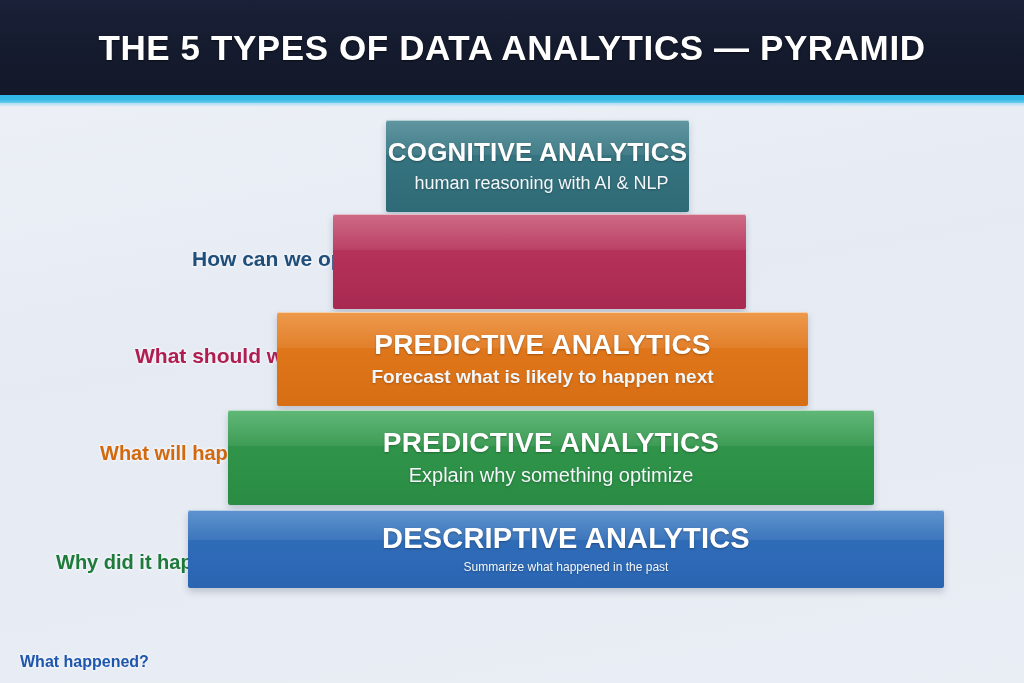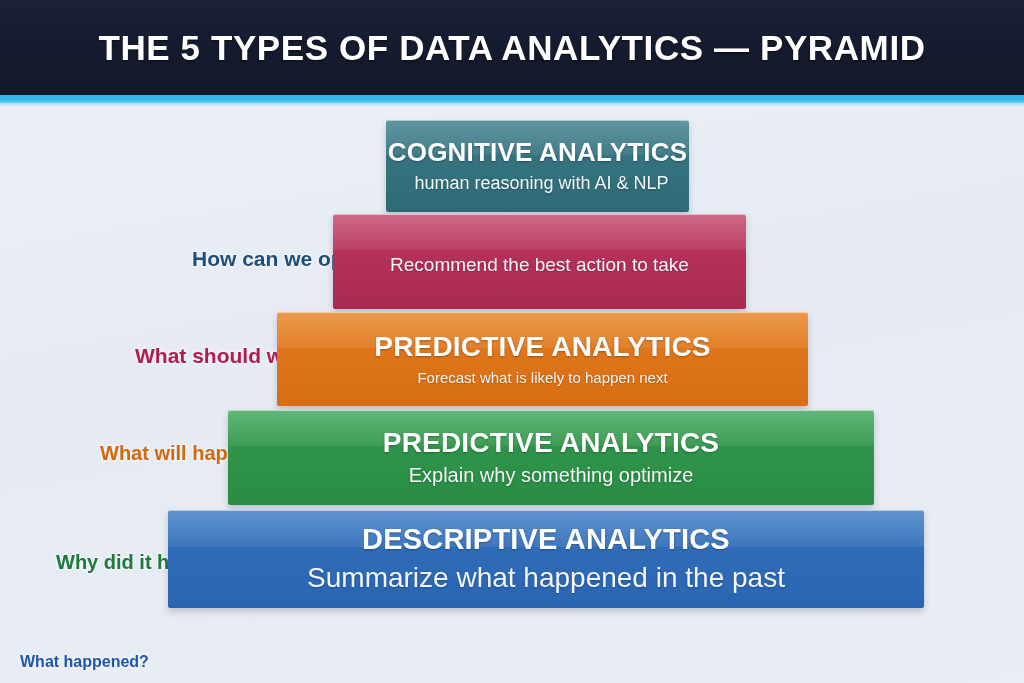--- a/index.html
+++ b/index.html
@@ -116,32 +116,32 @@
     margin-top: 6px;
     text-shadow: 0 1px 2px rgba(0,0,0,0.25);
     white-space: nowrap;
   }
 
   
   #tier-cognitive   { left: 386px; top: 13px;  width: 303px; height: 92px;  background: linear-gradient(180deg, #3d7f8c 0%, #34737f 40%, #2f6b77 100%); }
   #tier-prescriptive{ left: 333px; top: 107px; width: 413px; height: 95px;  background: linear-gradient(180deg, #c34a6b 0%, #b5325a 38%, #a82a51 100%); }
   #tier-predictive  { left: 277px; top: 205px; width: 531px; height: 94px;  background: linear-gradient(180deg, #e98325 0%, #e0761a 38%, #d86e14 100%); }
   #tier-diagnostic  { left: 228px; top: 303px; width: 646px; height: 95px;  background: linear-gradient(180deg, #3ea85a 0%, #2f9449 38%, #2a8c44 100%); }
-  #tier-descriptive { left: 168px; top: 403px; width: 756px; height: 98px;  background: linear-gradient(180deg, #3b7cc4 0%, #2f6cb8 38%, #2a65b2 100%); }
+  #tier-descriptive { left: 188px; top: 403px; width: 756px; height: 78px;  background: linear-gradient(180deg, #3b7cc4 0%, #2f6cb8 38%, #2a65b2 100%); }
 
   #tier-cognitive .tier-title    { font-size: 26px; }
   #tier-cognitive .tier-sub      { font-size: 18px; margin-left: 8px; }
   #tier-prescriptive .tier-title { font-size: 27px; }
   #tier-prescriptive .tier-sub   { font-size: 19px; }
   #tier-predictive .tier-title   { font-size: 28px; }
-  #tier-predictive .tier-sub     { font-size: 15px; }
+  #tier-predictive .tier-sub     { font-size: 19px; font-weight: bold; }
   #tier-diagnostic .tier-title   { font-size: 28px; }
   #tier-diagnostic .tier-sub     { font-size: 20px; }
   #tier-descriptive .tier-title  { font-size: 29px; }
-  #tier-descriptive .tier-sub    { font-size: 28px; }
+  #tier-descriptive .tier-sub    { font-size: 12px; }
 
   
   .question {
     position: absolute;
     z-index: 1;
     font-weight: bold;
     white-space: nowrap;
     text-shadow:
        1.6px 0 0 #eef1f7, -1.6px 0 0 #eef1f7,
        0 1.6px 0 #eef1f7, 0 -1.6px 0 #eef1f7,
@@ -172,21 +172,20 @@
     <div class="question" id="q-predictive">What will happen?</div>
     <div class="question" id="q-diagnostic">Why did it happen?</div>
     <div class="question" id="q-descriptive">What happened?</div>
 
     <div class="tier" id="tier-cognitive">
       <div class="tier-title">COGNITIVE ANALYTICS</div>
       <div class="tier-sub">human reasoning with AI &amp; NLP</div>
     </div>
 
     <div class="tier" id="tier-prescriptive">
-      <div class="tier-sub">Recommend the best action to take</div>
     </div>
 
     <div class="tier" id="tier-predictive">
       <div class="tier-title">PREDICTIVE ANALYTICS</div>
       <div class="tier-sub">Forecast what is likely to happen next</div>
     </div>
 
     <div class="tier" id="tier-diagnostic">
       <div class="tier-title">PREDICTIVE ANALYTICS</div>
       <div class="tier-sub">Explain why something optimize</div>

